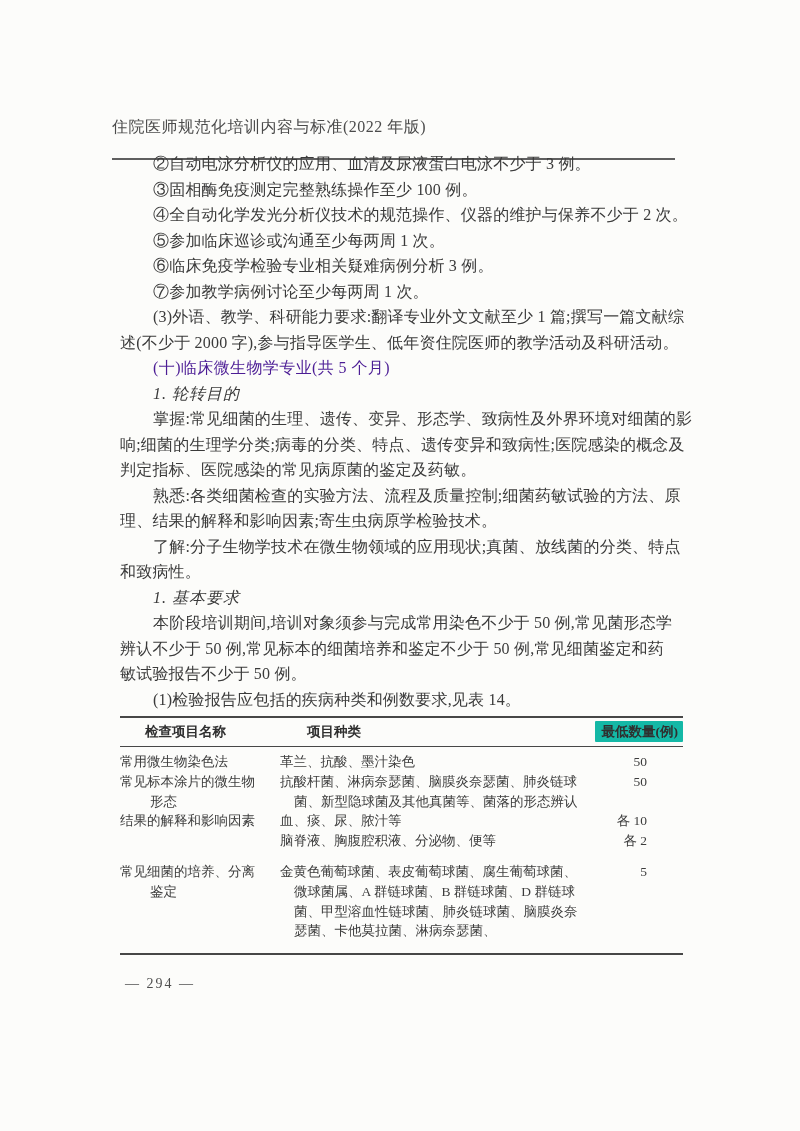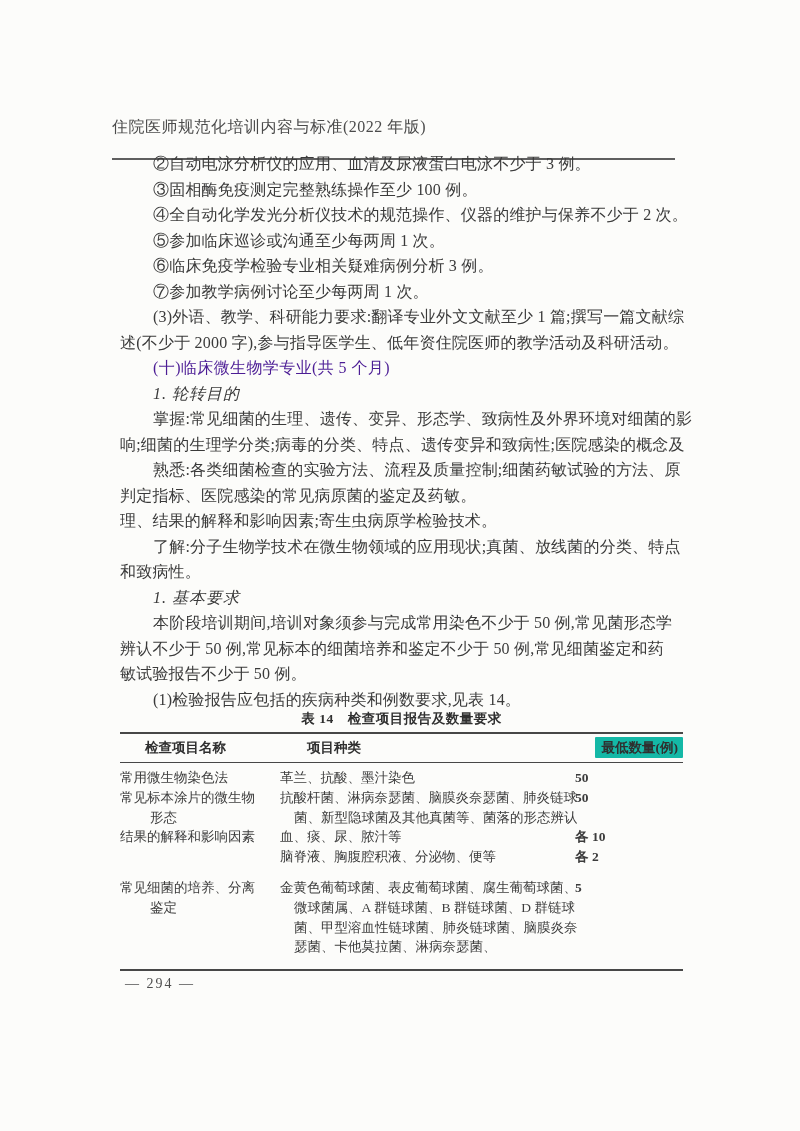--- a/index.html
+++ b/index.html
@@ -34,21 +34,21 @@
   .th1{ padding-left:25px; }
   .th2{ padding-left:27px; }
   .th3{ text-align:right; }
   .hl{ background:#14b8a6; padding:3px 5px 3px 7px; border-radius:1px; }
   .tbody{ padding:5px 0 12px; }
   .trow{ display:grid; grid-template-columns:160px 295px 108px; }
   .trow.gap{ margin-top:11px; }
   .cell-line{ line-height:19.8px; white-space:nowrap; }
   .name .cont{ padding-left:30px; }
   .types .cont{ padding-left:14px; }
-  .qty{ padding-right:36px; line-height:19.8px;font-weight:bold; }
+  .qty{ text-align:right; padding-right:36px; line-height:19.8px; }
 
   .page-footer{
     position:absolute; left:125px; top:976px;
     font-size:14px; color:#4e4e4e; letter-spacing:2px;
   }
 </style>
 </head>
 <body>
 
 <div class="running-head">住院医师规范化培训内容与标准(2022 年版)</div>
@@ -59,34 +59,33 @@
   <div class="line indent">④全自动化学发光分析仪技术的规范操作、仪器的维护与保养不少于 2 次。</div>
   <div class="line indent">⑤参加临床巡诊或沟通至少每两周 1 次。</div>
   <div class="line indent">⑥临床免疫学检验专业相关疑难病例分析 3 例。</div>
   <div class="line indent">⑦参加教学病例讨论至少每两周 1 次。</div>
   <div class="line indent">(3)外语、教学、科研能力要求:翻译专业外文文献至少 1 篇;撰写一篇文献综</div>
   <div class="line">述(不少于 2000 字),参与指导医学生、低年资住院医师的教学活动及科研活动。</div>
   <div class="line indent bold">(十)临床微生物学专业(共 5 个月)</div>
   <div class="line indent kai">1. 轮转目的</div>
   <div class="line indent">掌握:常见细菌的生理、遗传、变异、形态学、致病性及外界环境对细菌的影</div>
   <div class="line">响;细菌的生理学分类;病毒的分类、特点、遗传变异和致病性;医院感染的概念及</div>
+  <div class="line">判定指标、医院感染的常见病原菌的鉴定及药敏。</div>
   <div class="line indent">熟悉:各类细菌检查的实验方法、流程及质量控制;细菌药敏试验的方法、原</div>
-  <div class="line">判定指标、医院感染的常见病原菌的鉴定及药敏。</div>
   <div class="line">理、结果的解释和影响因素;寄生虫病原学检验技术。</div>
   <div class="line indent">了解:分子生物学技术在微生物领域的应用现状;真菌、放线菌的分类、特点</div>
   <div class="line">和致病性。</div>
   <div class="line indent kai">1. 基本要求</div>
   <div class="line indent">本阶段培训期间,培训对象须参与完成常用染色不少于 50 例,常见菌形态学</div>
   <div class="line">辨认不少于 50 例,常见标本的细菌培养和鉴定不少于 50 例,常见细菌鉴定和药</div>
   <div class="line">敏试验报告不少于 50 例。</div>
   <div class="line indent">(1)检验报告应包括的疾病种类和例数要求,见表 14。</div>
 </div>
 
 <div class="table-block">
-  <div class="table-title">表 14　检查项目报告及数量要求</div>
   <div class="tbl">
     <div class="thead">
       <div class="th1">检查项目名称</div>
       <div class="th2">项目种类</div>
       <div class="th3"><span class="hl">最低数量(例)</span></div>
     </div>
     <div class="tbody">
 
       <div class="trow">
         <div class="name">

